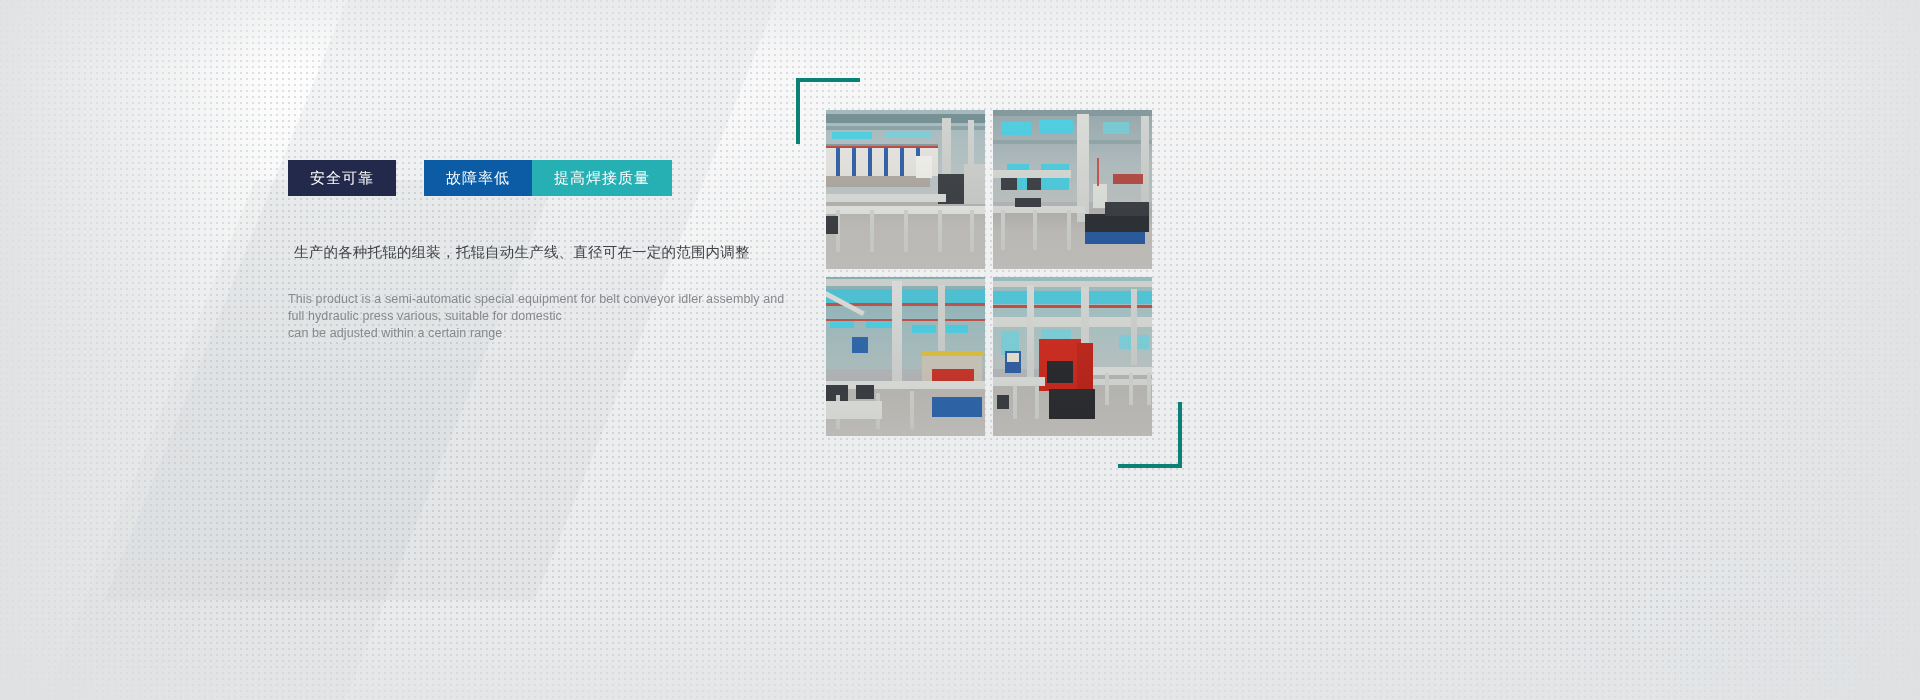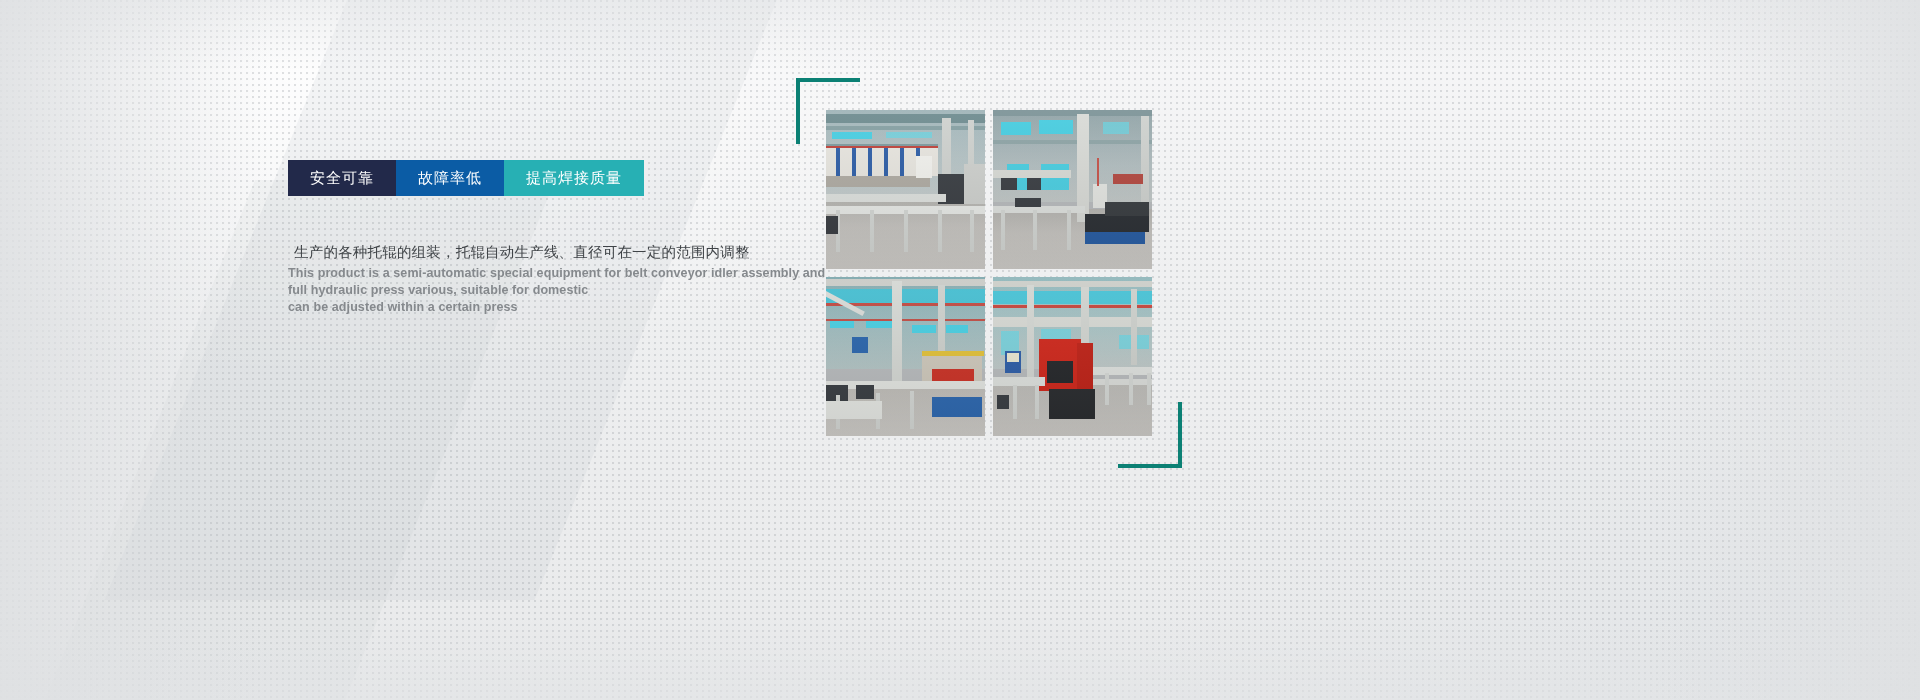--- a/index.html
+++ b/index.html
@@ -109,40 +109,40 @@
     display: flex;
     align-items: center;
     justify-content: center;
     padding: 0 22px;
     color: #ffffff;
     font-size: 15px;
     letter-spacing: 1px;
     white-space: nowrap;
   }
   .tag-0 { background: #22294a; }
-  .tag-1 { background: #0b5ca5; }
+  .tag-1 { background: #0b5ca5; margin-left: 28px; }
   .tag-2 { background: #27b0b4; }
 
   .desc-cn {
     margin-top: 44px;
     font-size: 14.5px;
     line-height: 25px;
     color: #3f4347;
     letter-spacing: 0.2px;
     white-space: nowrap;
   }
   .desc-cn .line2 { padding-left: 6px; }
 
   .desc-en {
+    margin-top: 26px;
     font-size: 12.5px;
     line-height: 17px;
     color: #85898d;
     letter-spacing: 0.1px;
     white-space: nowrap;
-    font-weight: bold;
   }
 
   
   .gallery {
     position: absolute;
     left: 826px;
     top: 110px;
     width: 326px;
     height: 326px;
   }
@@ -245,21 +245,21 @@
         <div class="tag tag-2">提高焊接质量</div>
       </div>
 
       <div class="desc-cn">
         <div class="line2">生产的各种托辊的组装，托辊自动生产线、直径可在一定的范围内调整</div>
       </div>
 
       <div class="desc-en">
         <div>This product is a semi-automatic special equipment for belt conveyor idler assembly and</div>
         <div>full hydraulic press various, suitable for domestic</div>
-        <div>can be adjusted within a certain press</div>
+        <div>can be adjusted within a certain range</div>
       </div>
 
     </div>
 
     <div class="gallery">
 
       <div class="frame">
         <div class="bracket bracket-tl">
           <span class="h"></span>
             <span class="v"></span>

